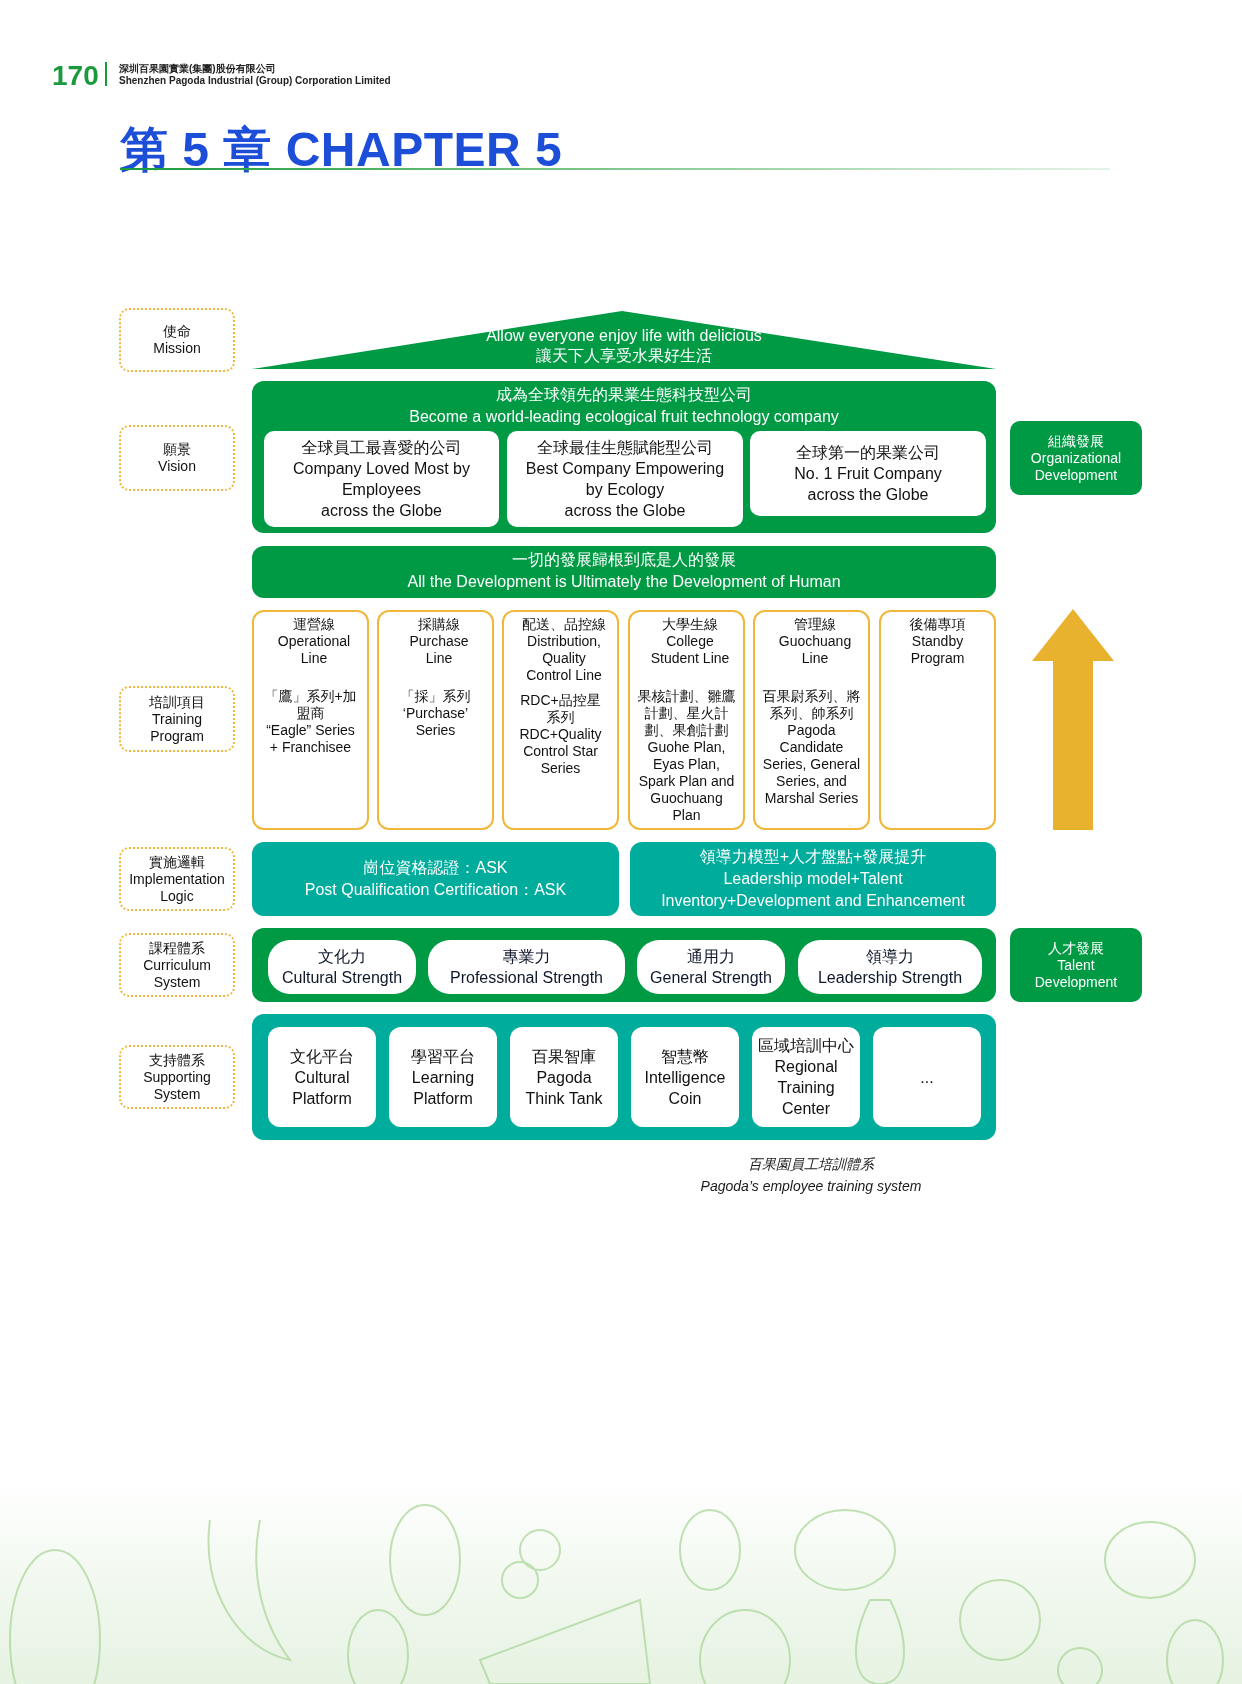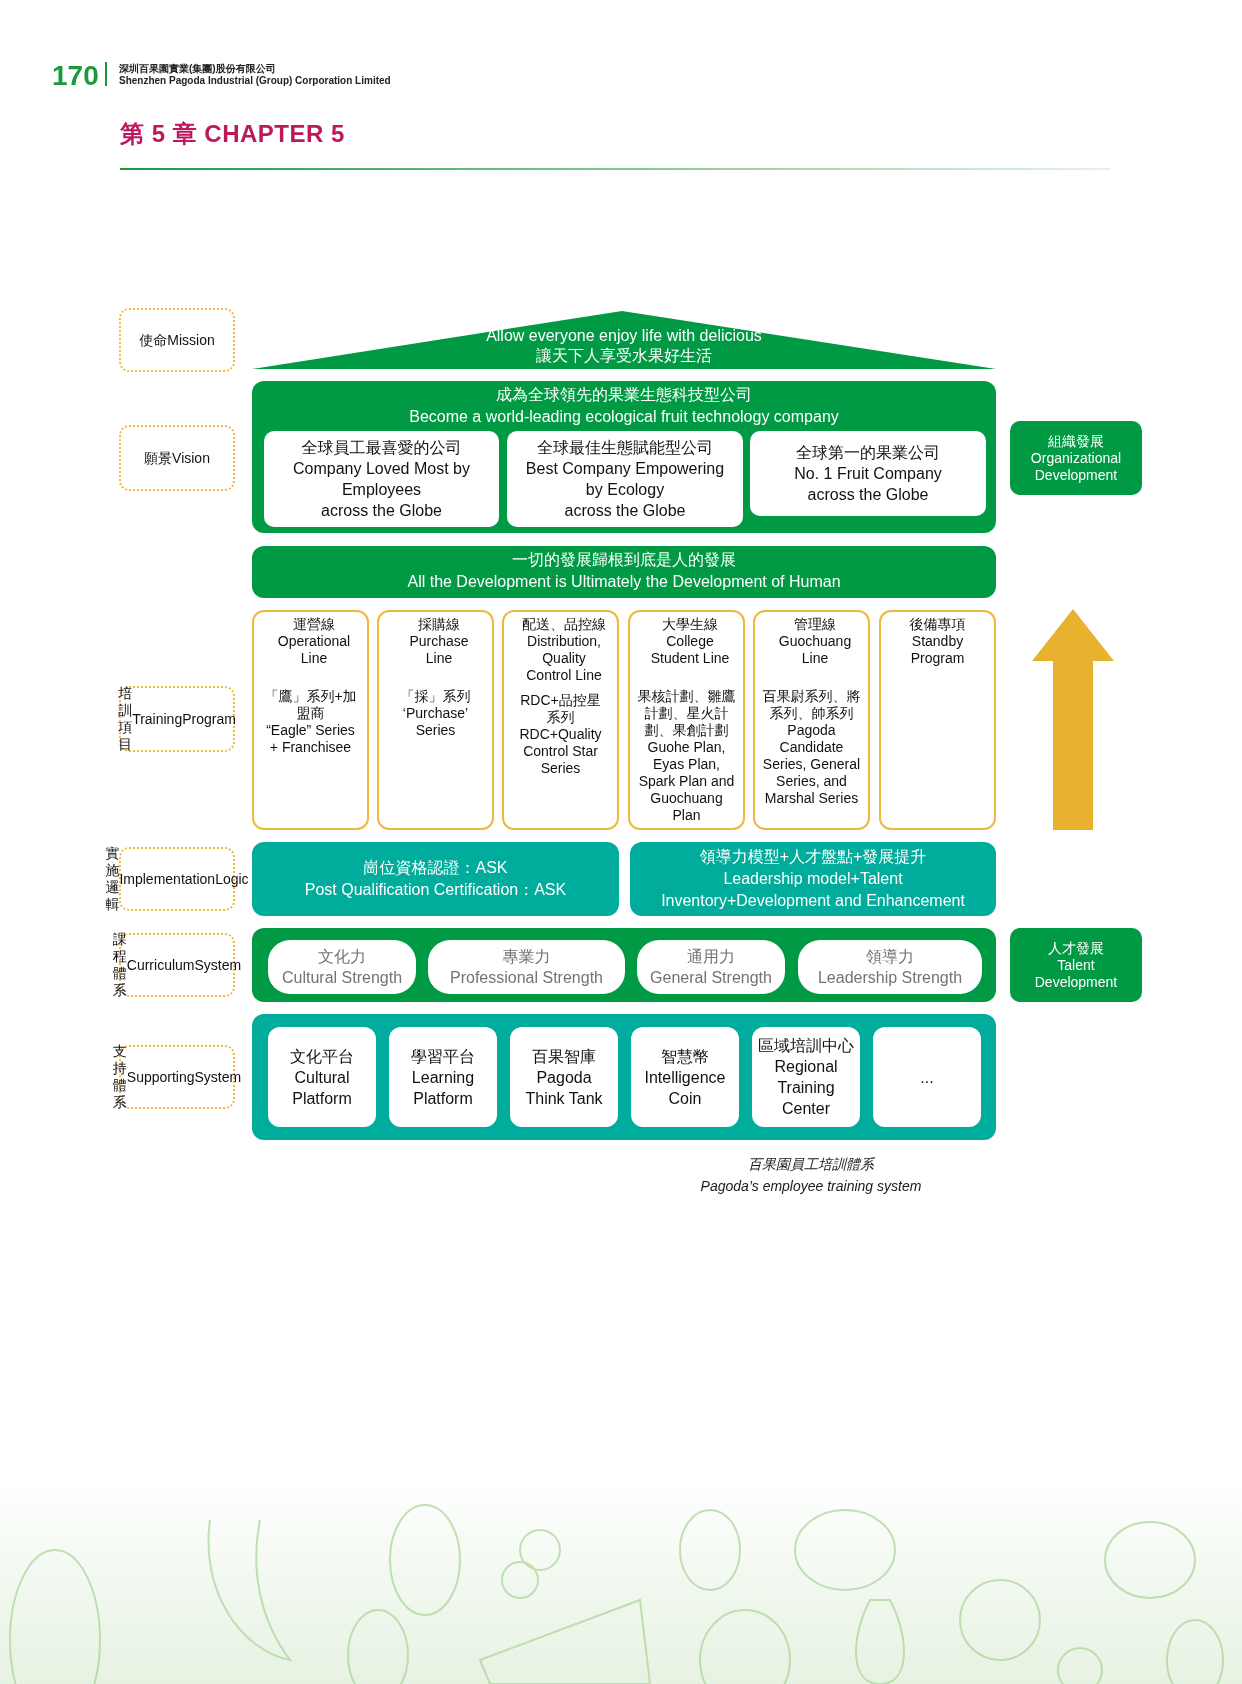--- a/index.html
+++ b/index.html
@@ -4,27 +4,27 @@
 <style>
   * { box-sizing: border-box; margin: 0; padding: 0; }
   html, body { width: 1242px; height: 1684px; background: #ffffff; overflow: hidden; }
   body { position: relative; font-family: "Liberation Sans", "DejaVu Sans", sans-serif; color: #1a1a1a; }
 
   
   .page-num { position: absolute; left: 52px; top: 60px; font-size: 28px; font-weight: bold; color: #1a9a3c; }
   .hdr-bar { position: absolute; left: 105px; top: 62px; width: 2px; height: 24px; background: #1a9a3c; }
   .hdr-cn { position: absolute; left: 119px; top: 62px; font-size: 10px; font-weight: bold; color: #222; }
   .hdr-en { position: absolute; left: 119px; top: 75px; font-size: 10px; font-weight: bold; color: #222; }
-  .chapter { position: absolute; left: 120px; top: 118px; font-size: 24px; color: #be185d; font-weight: bold; letter-spacing: 0.5px; }
+  .chapter { position: absolute; left: 120px; top: 118px; font-size: 48px; color: #1d4ed8; font-weight: bold; letter-spacing: 0.5px; }
   .chapter-rule { position: absolute; left: 120px; top: 168px; width: 990px; height: 2px;
     background: linear-gradient(90deg, #1a9a3c 0%, #6cc07c 40%, #e6f3e8 100%); }
 
   
   .side-label { position: absolute; left: 119px; width: 116px; border: 2px dotted #f0b73a; border-radius: 10px;
-    display: flex; flex-direction: row; align-items: center; justify-content: center;
+    display: flex; flex-direction: column; align-items: center; justify-content: center;
     font-size: 14px; line-height: 17px; text-align: center; color: #111; background: #fff; }
 
   
   .roof { position: absolute; left: 252px; top: 308px; width: 744px; height: 62px; }
   .roof-text { position: absolute; left: 252px; top: 326px; width: 744px; text-align: center; color: #fff; font-size: 16px; line-height: 20px; }
 
   .green { background: #009a44; }
   .teal { background: #00ac9c; }
 
   .block { position: absolute; border-radius: 12px; color: #fff; text-align: center; }
@@ -36,21 +36,21 @@
   .prog-card { position: absolute; top: 610px; width: 117px; height: 220px; border: 2px solid #f0b73a; border-radius: 12px;
     background: #fff; font-size: 14px; line-height: 17px; text-align: center; color: #111; padding-top: 4px; }
   .prog-line { height: 72px; padding-left: 7px; }
   .prog-detail { padding: 0 3px; }
 
   .right-tag { position: absolute; left: 1010px; width: 132px; border-radius: 10px; background: #009a44; color: #fff;
     font-size: 14px; line-height: 17px; text-align: center; display: flex; flex-direction: column; align-items: center; justify-content: center; }
 
   .arrow { position: absolute; left: 1032px; top: 609px; width: 82px; height: 221px; }
 
-  .cur-card { position: absolute; top: 940px; height: 54px; background: #fff; border-radius: 22px; color: #737373;
+  .cur-card { position: absolute; top: 940px; height: 54px; background: #fff; border-radius: 22px; color: #0f172a;
     font-size: 16px; line-height: 21px; text-align: center; display: flex; flex-direction: column; justify-content: center; }
 
   .sup-card { position: absolute; top: 1027px; width: 108px; height: 100px; background: #fff; border-radius: 12px; color: #111;
     font-size: 16px; line-height: 21px; text-align: center; display: flex; flex-direction: column; justify-content: center; }
 
   .caption-cn { position: absolute; left: 0; width: 1242px; top: 1156px; text-align: center; font-size: 14px; font-style: italic; padding-left: 0; }
   .caption-en { position: absolute; left: 0; width: 1242px; top: 1178px; text-align: center; font-size: 14px; font-style: italic; }
   .cap-inner { display: inline-block; width: 240px; margin-left: 380px; text-align: center; }
 
   .bg-deco { position: absolute; left: 0; top: 1480px; width: 1242px; height: 204px;

